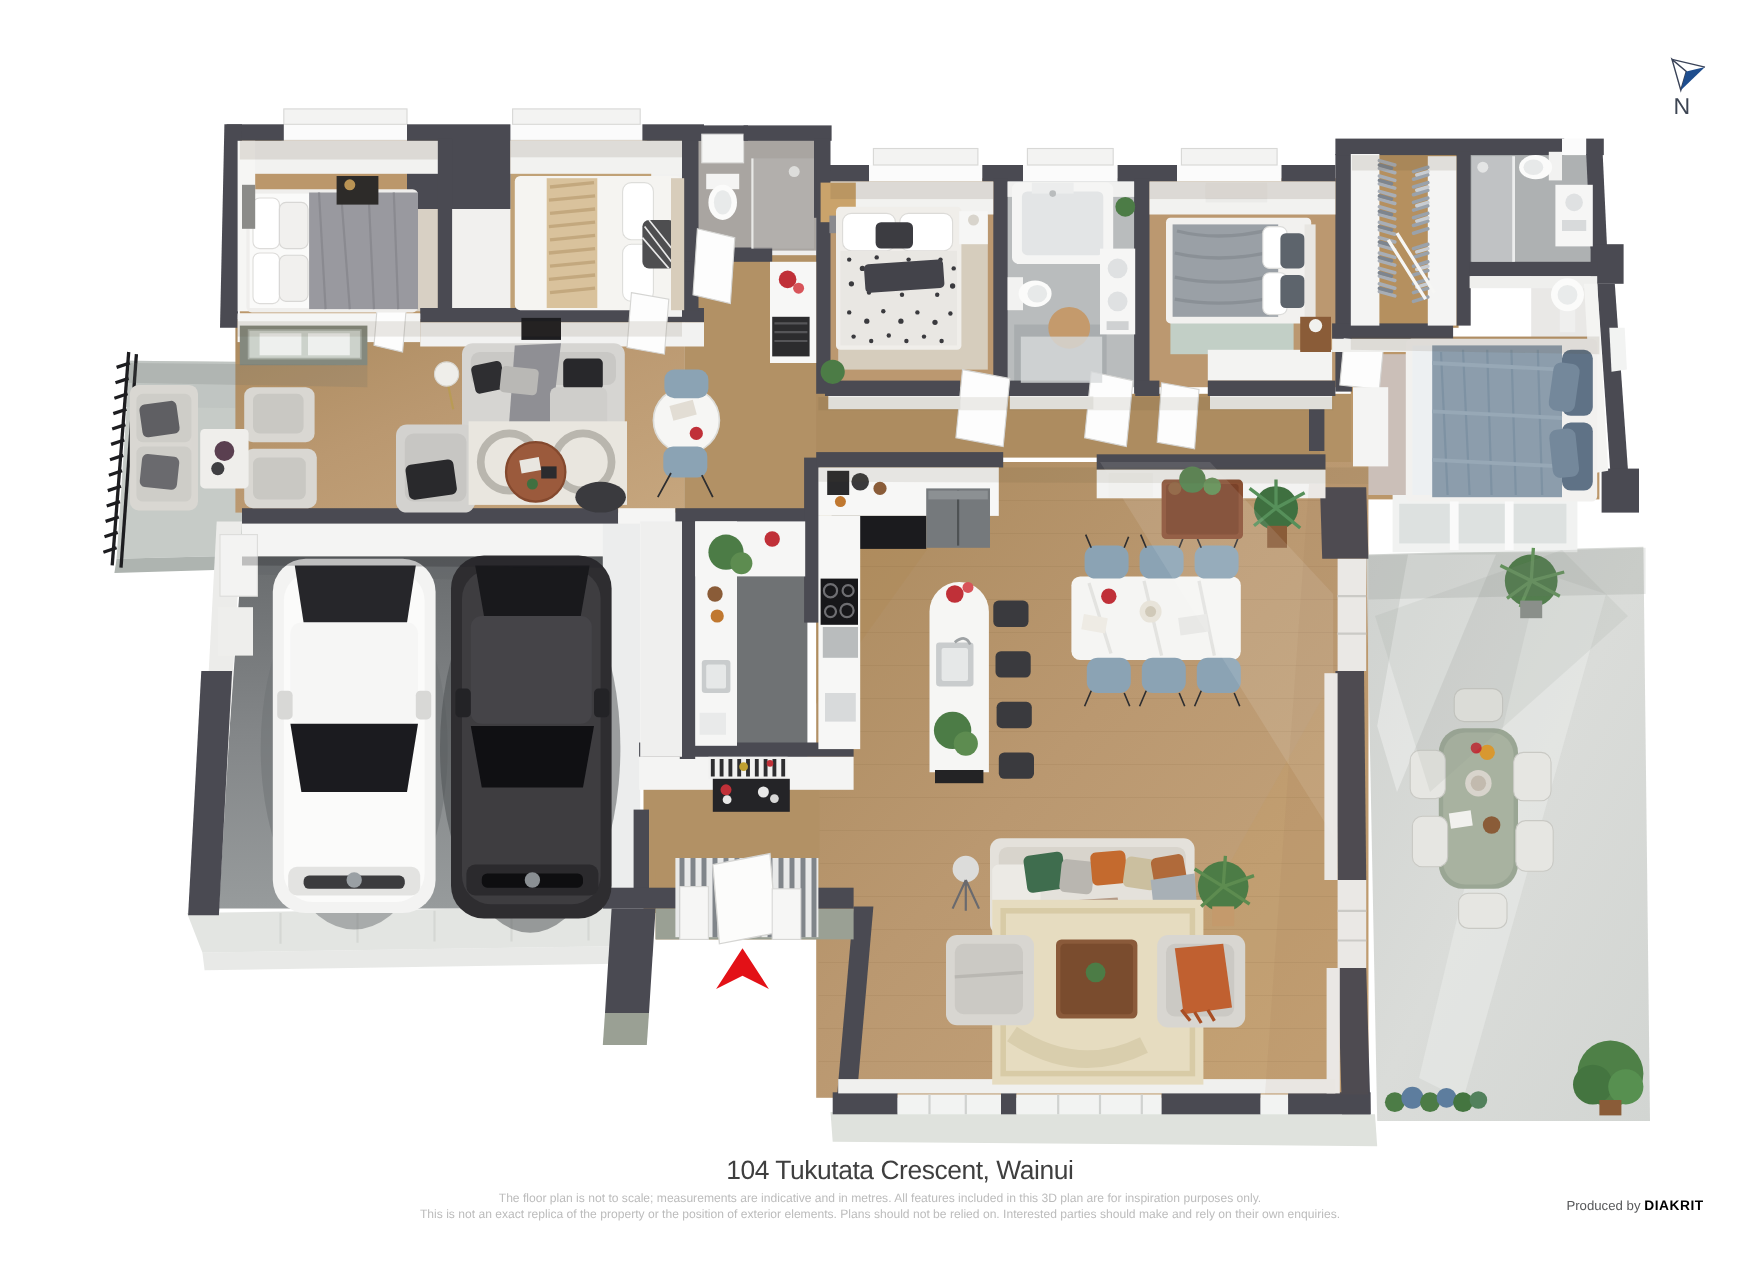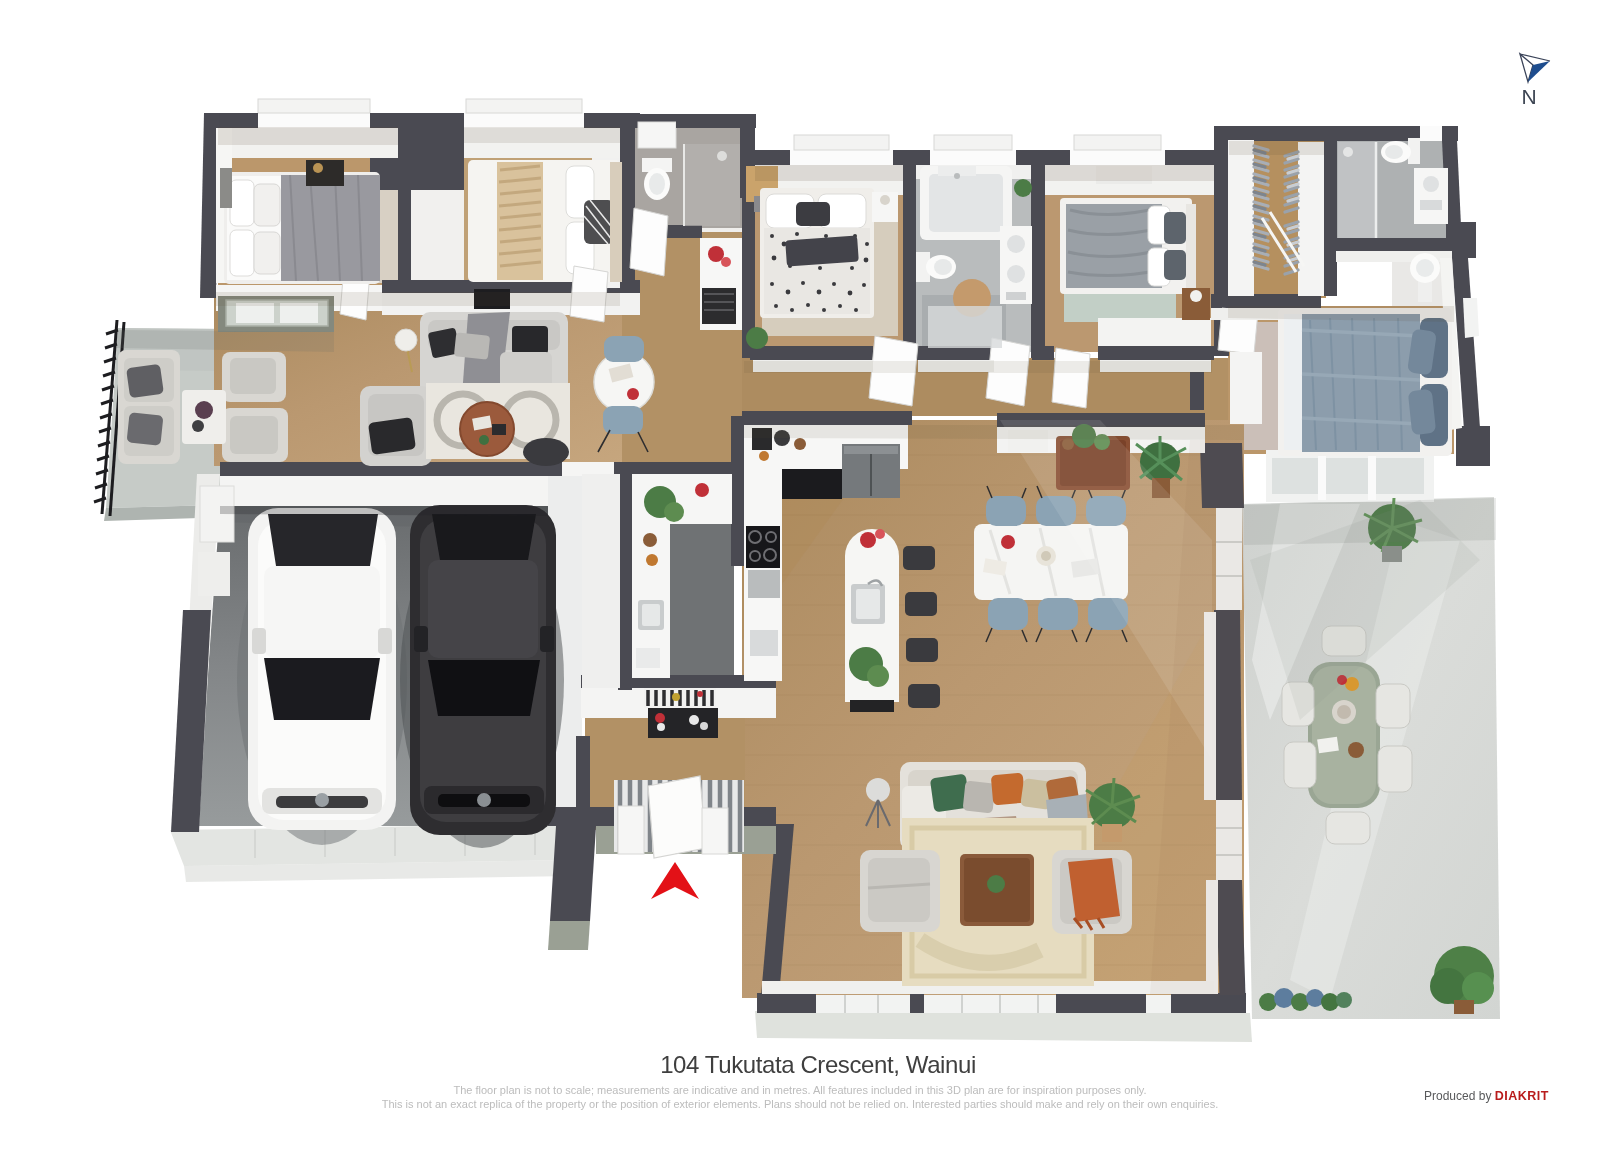--- a/index.html
+++ b/index.html
@@ -934,15 +934,15 @@
 <path d="M675,862 L699,899 L675,887 L651,899 Z" fill="#e31117"></path>
 </svg>
 
 <div style="position:absolute;left:0;top:1040px;width:1600px;height:127px;">
 
 
   <div style="position:absolute;left:0;top:11px;width:1636px;text-align:center;font-size:24px;letter-spacing:-0.4px;color:#3f3f3f;">104 Tukutata Crescent, Wainui</div>
 
   <div style="position:absolute;left:0;top:44px;width:1600px;text-align:center;font-size:11px;color:#bcbcbc;line-height:13.5px;">The floor plan is not to scale; measurements are indicative and in metres. All features included in this 3D plan are for inspiration purposes only.<br>This is not an exact replica of the property or the position of exterior elements. Plans should not be relied on. Interested parties should make and rely on their own enquiries.</div>
 
-  <div style="position:absolute;left:1424px;top:49px;font-size:12px;color:#58595b;">Produced by <span style="font-weight:bold;color:#b91c1c;font-size:12.5px;letter-spacing:0.5px;">DIAKRIT</span></div>
+  <div style="position:absolute;left:1424px;top:49px;font-size:12px;color:#58595b;">Produced by <span style="font-weight:bold;color:#000000;font-size:12.5px;letter-spacing:0.5px;">DIAKRIT</span></div>
 </div>
 </div>
 
 </body></html>

